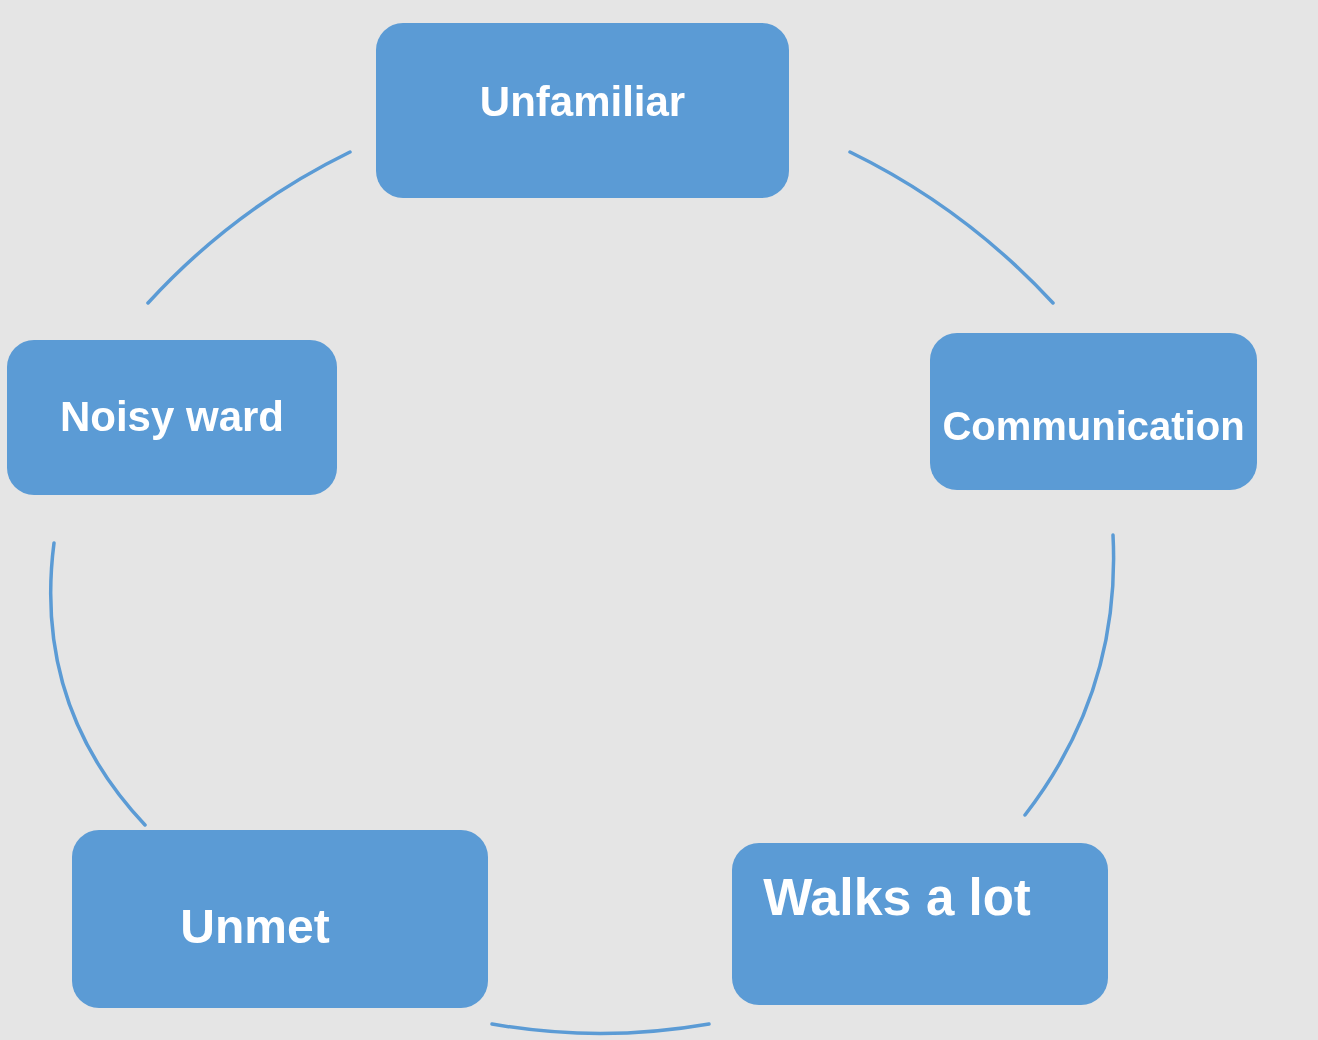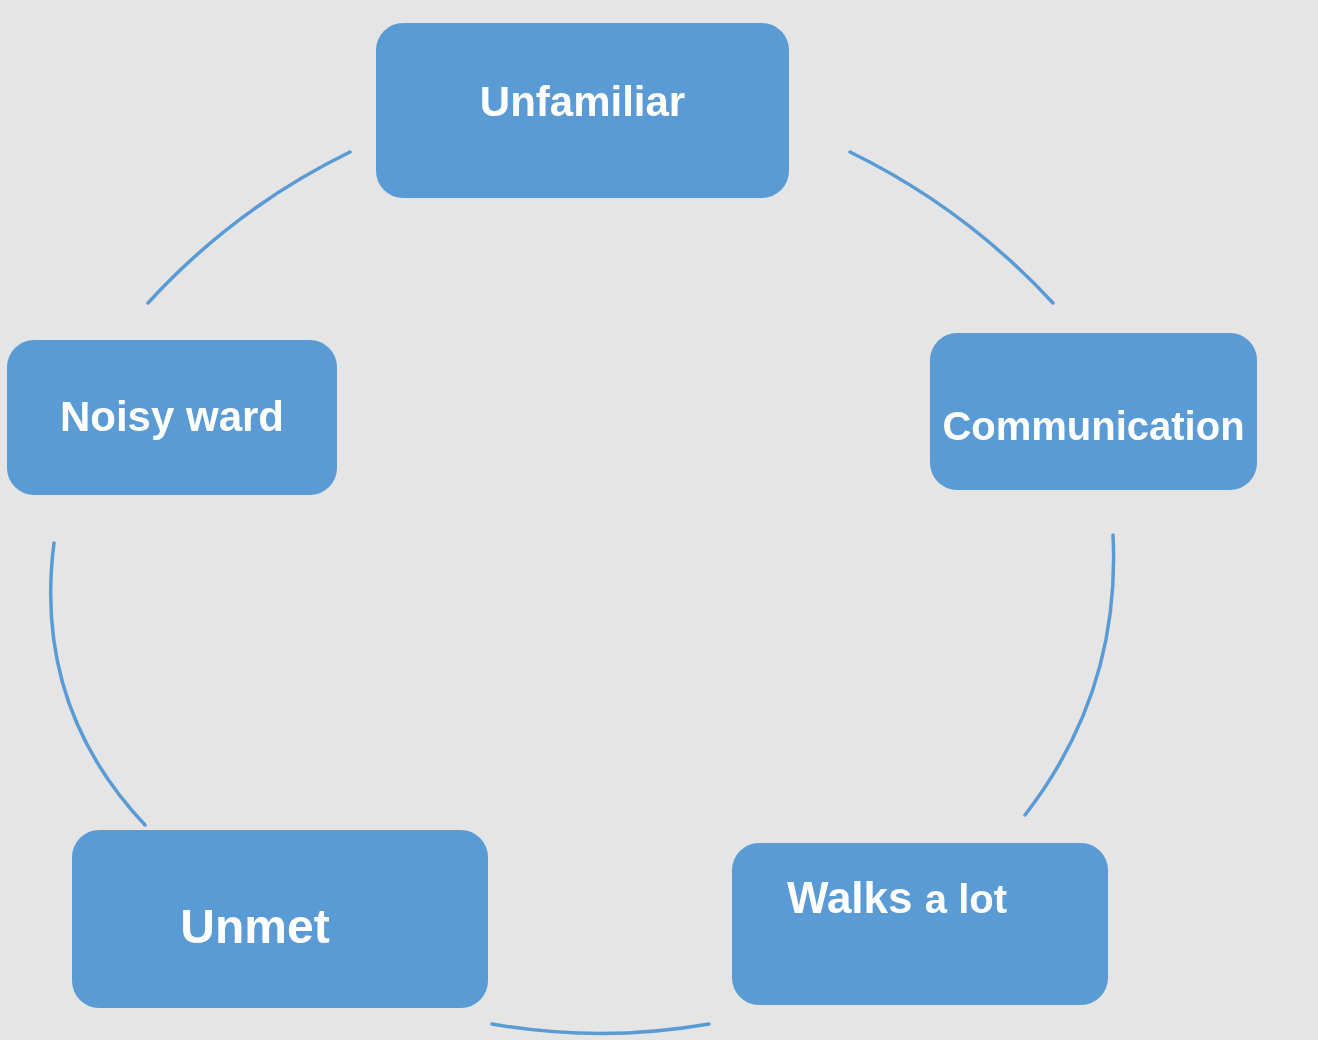--- a/index.html
+++ b/index.html
@@ -67,24 +67,24 @@
     font-size: 48px;
   }
   .node-walks {
     left: 732px; top: 843px;
     width: 376px; height: 162px;
     padding-bottom: 52px;
     padding-right: 46px;
     align-items: baseline;
   }
   .node-walks .run-normal {
-    font-size: 44px;
+    font-size: 52px;
   }
   .node-walks .run-large {
-    font-size: 40px;
+    font-size: 51px;
   }
   .node-walks {
     display: flex;
   }
   .walks-inner {
     display: inline-block;
     align-self: center;
     transform: translateY(0px);
   }
 </style>

